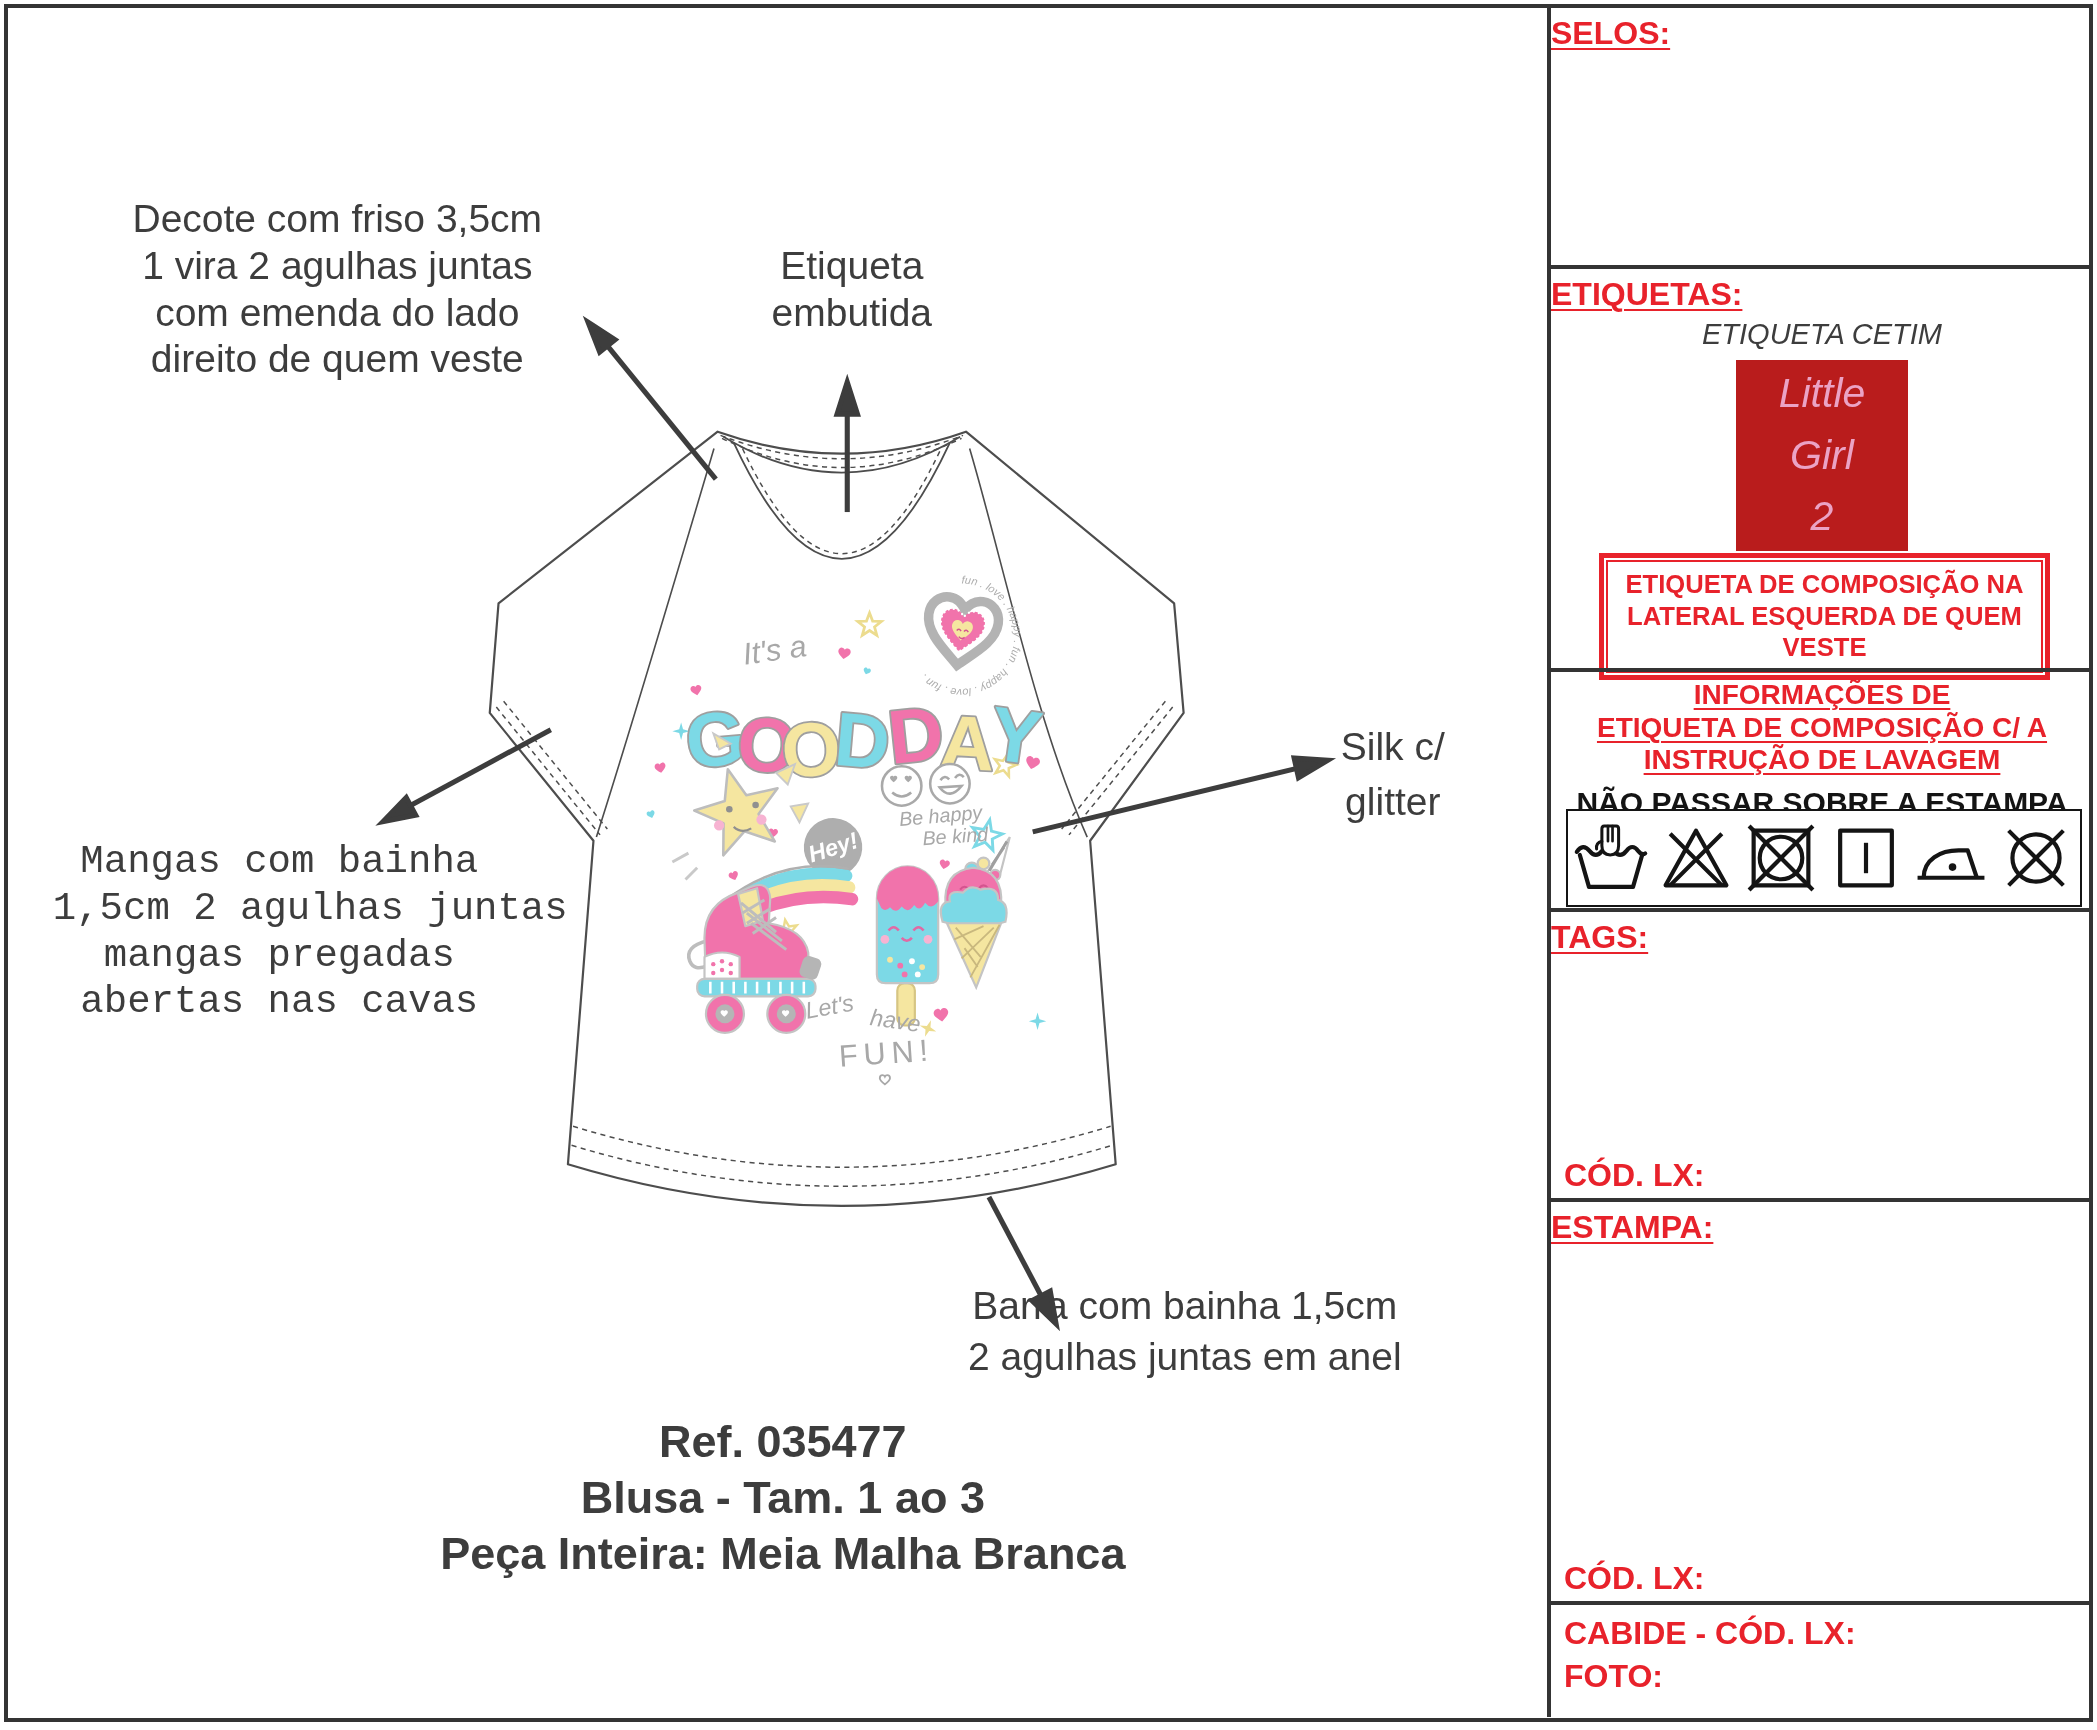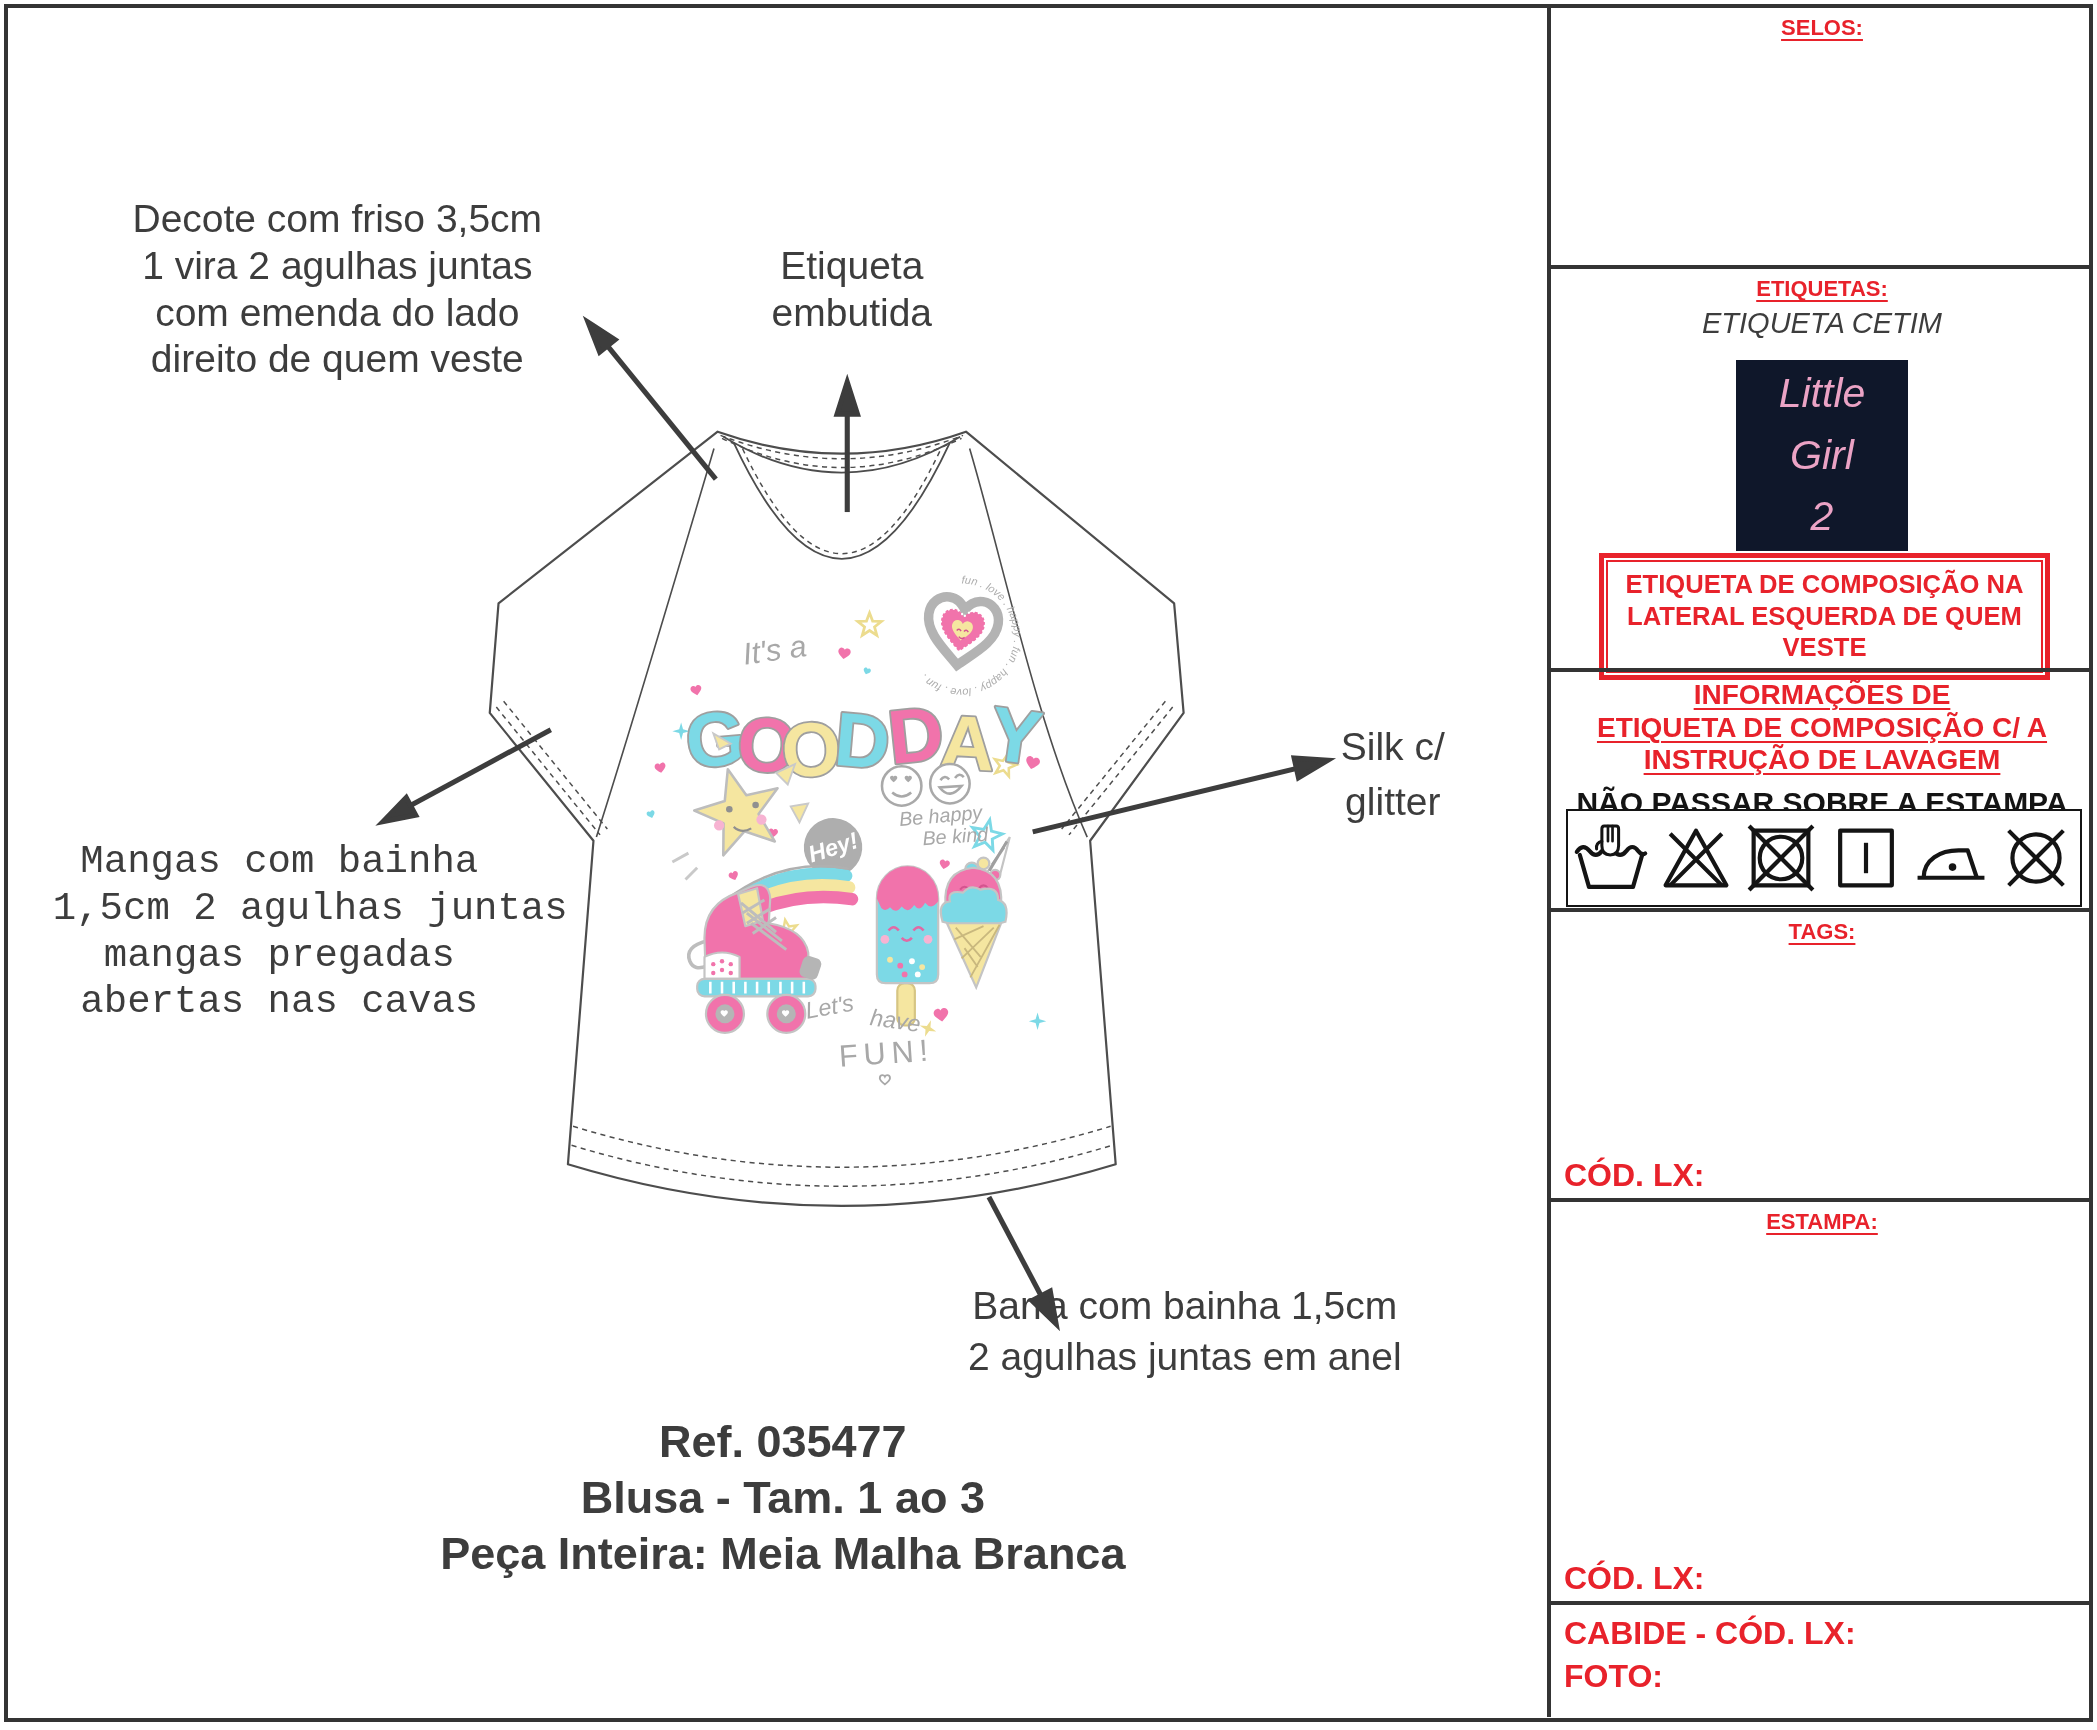--- a/index.html
+++ b/index.html
@@ -17,25 +17,25 @@
   #ann-barra{left:891px;top:1272px;width:570px;line-height:1.32;}
   #ref-block{position:absolute;left:387px;top:1406px;width:774px;text-align:center;
              font-weight:bold;font-size:45px;line-height:1.24;color:#3d3d3d;white-space:nowrap;}
   #tshirt{position:absolute;left:453px;top:398px;}
   #arrows{position:absolute;left:0;top:0;pointer-events:none;}
   
   #sidebar{position:absolute;left:1547px;top:8px;width:546px;height:1709px;
            border-left:4.4px solid #343434;box-sizing:border-box;display:flex;flex-direction:column;}
   .sec{position:relative;box-sizing:border-box;}
   .sec + .sec{border-top:4.4px solid #343434;}
-  .rtitle{color:#e8222b;font-weight:bold;font-size:22px;text-align:center;
+  .rtitle{color:#e8222b;font-weight:bold;font-size:32px;
           text-decoration:underline;text-decoration-thickness:2.2px;text-underline-offset:4.4px;margin-top:7.3px;}
   .cetim{color:#3d3d3d;font-size:29px;text-align:center;margin-top:4.4px;font-style:italic;}
   #brand-label{position:absolute;left:50%;transform:translateX(-50%);top:91px;width:172px;height:191px;
-               background:#0f172a;display:flex;flex-direction:column;align-items:center;justify-content:center;
+               background:#b91c1c;display:flex;flex-direction:column;align-items:center;justify-content:center;
                color:#eba3c5;font-size:41px;font-style:italic;line-height:1.5;}
   #comp-box{position:absolute;left:48px;top:284px;width:451px;height:127px;
             border:5.1px solid #e8222b;box-sizing:border-box;}
   #comp-inner{position:absolute;inset:2.2px;border:2.2px solid #e8222b;display:flex;align-items:center;justify-content:center;
               text-align:center;color:#e8222b;font-weight:bold;font-size:25.6px;line-height:1.25;padding:0 8.8px;}
   .info-line{color:#e8222b;font-weight:bold;font-size:28px;text-align:center;line-height:1.16;
              text-decoration:underline;text-decoration-thickness:2.2px;text-underline-offset:3.7px;}
   #warning{color:#141414;font-weight:bold;font-size:30px;text-align:center;margin-top:8.8px;}
   #care-strip{position:absolute;left:14.6px;top:137px;width:516px;height:98px;border:2.9px solid #141414;
               box-sizing:border-box;display:flex;align-items:center;justify-content:space-between;padding:0 5.8px;background:#fff;}

